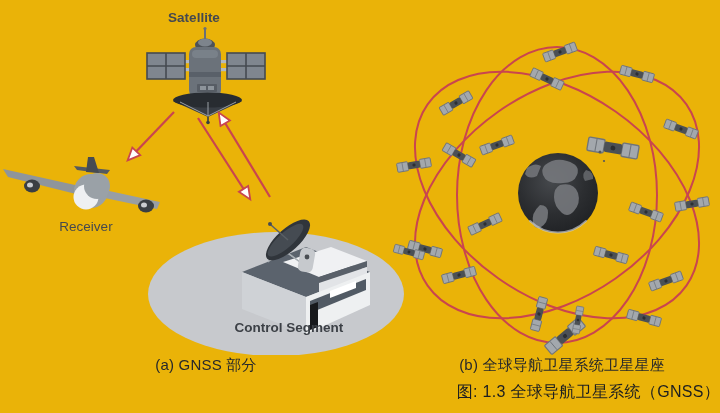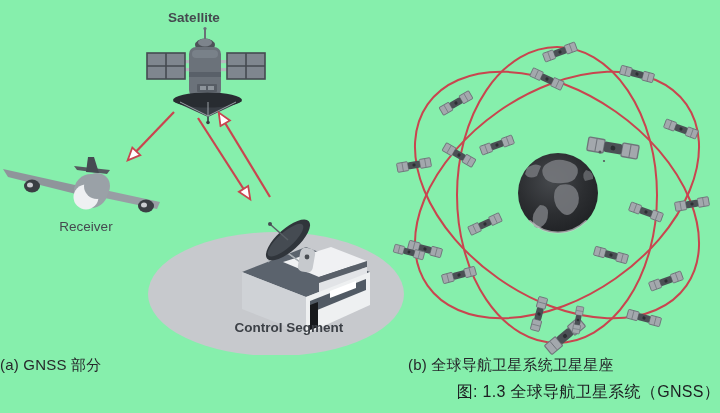--- a/index.html
+++ b/index.html
@@ -1,29 +1,29 @@
 <!DOCTYPE html>
 <html><head>
 <meta charset="utf-8">
 <style>
   * { margin:0; padding:0; box-sizing:border-box; }
   html,body { background:#ffffff; }
   body { font-family:"Liberation Sans","DejaVu Sans",sans-serif; }
   .canvas {
-    position:relative; width:720px; height:413px; background:#86efac;
+    position:relative; width:720px; height:413px; background:#eab308;
     overflow:hidden;
   }
   .figure-svg { position:absolute; left:0; top:0; }
   .caption-row { position:absolute; top:356px; left:0; width:720px; height:20px; }
   .caption-a {
-    position:absolute; left:0; top:0; width:412px; 
+    position:absolute; left:0; top:0; width:412px; text-align:center;
     font-size:15px; color:#26282b; letter-spacing:0.2px;
   }
   .caption-b {
-    position:absolute; left:408px; top:0; width:308px; 
+    position:absolute; left:408px; top:0; width:308px; text-align:center;
     font-size:15px; color:#26282b; letter-spacing:0.2px;
   }
   .figure-caption {
     position:absolute; top:382px; left:0; width:720px; text-align:right;
     font-size:16px; color:#1c1e21; letter-spacing:0.3px;
   }
   .svg-label { font-family:"Liberation Sans","DejaVu Sans",sans-serif; }
 </style>
 </head>
 <body>

